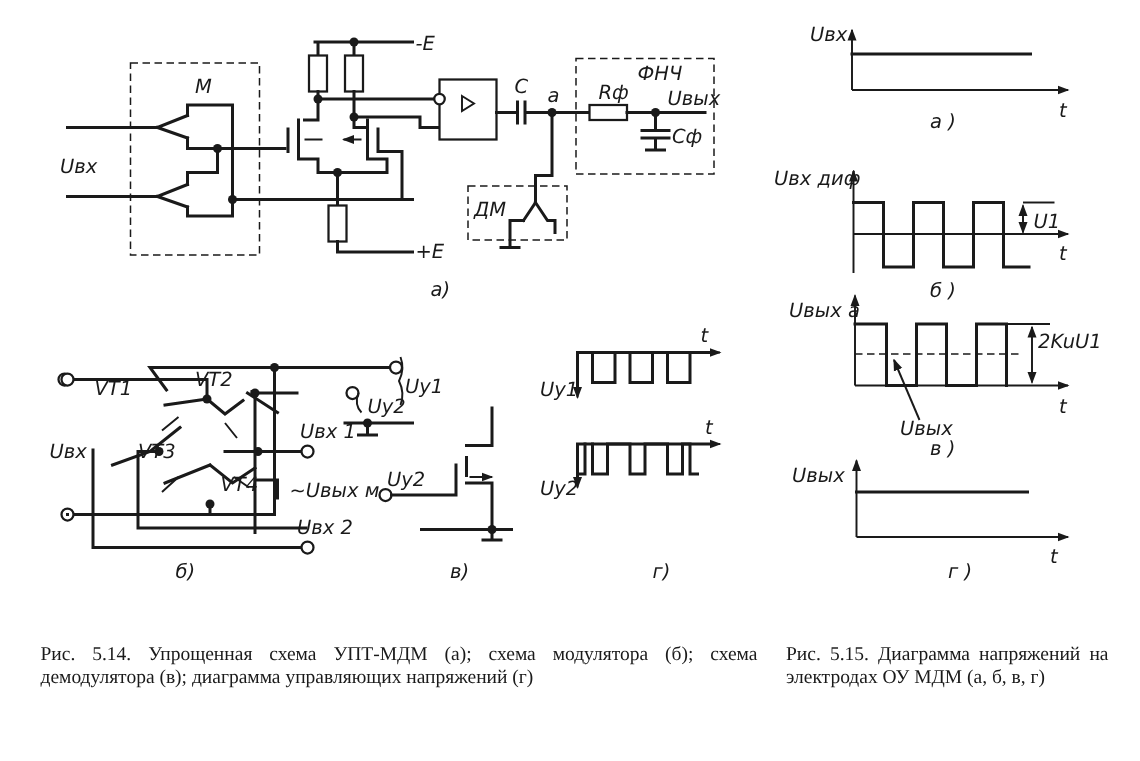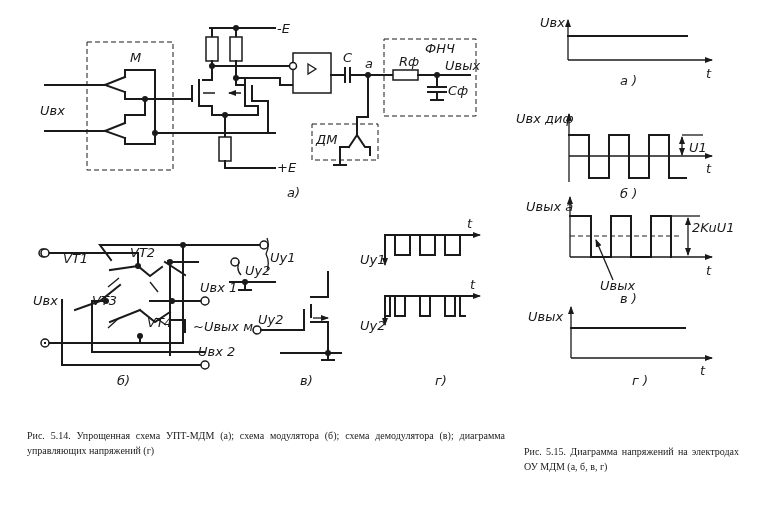--- a/index.html
+++ b/index.html
@@ -5,23 +5,23 @@
   html, body { margin:0; padding:0; background:#ffffff; }
   body { width:760px; height:507px; position:relative; overflow:hidden; font-family:"Liberation Serif", serif; color:#1a1a1a; }
   svg { position:absolute; left:0; top:0; }
   .w { stroke:#1a1a1a; stroke-width:2; fill:none; stroke-linecap:square; }
   .t { stroke:#1a1a1a; stroke-width:1.3; fill:none; }
   .d { stroke:#1a1a1a; stroke-width:1; fill:none; stroke-dasharray:5 3; }
   .dot { fill:#1a1a1a; }
   .oc { fill:#fff; stroke:#1a1a1a; stroke-width:1.5; }
   .res { fill:#fff; stroke:#1a1a1a; stroke-width:1.5; }
   .lbl { font-family:"DejaVu Sans", sans-serif; font-style:italic; font-size:13px; fill:#1a1a1a; }
-  .cap { position:absolute; font-family:"Liberation Serif", serif; font-size:10px; line-height:15px; color:#1a1a1a; text-align:justify; }
+  .cap { position:absolute; font-family:"Liberation Serif", serif; font-size:13px; line-height:15px; color:#1a1a1a; text-align:justify; }
   .cap1 { left:27px; top:428px; width:478px; }
-  .cap2 { left:524px; top:444px; width:215px; }
+  .cap2 { left:524px; top:428px; width:215px; }
 </style>
 </head>
 <body>
 
 <svg width="760" height="507" viewBox="0 0 760 507">
   <defs>
     <marker id="arr" markerWidth="8" markerHeight="8" refX="7" refY="4" orient="auto" markerUnits="userSpaceOnUse">
       <path d="M0,1 L8,4 L0,7 Z" fill="#1a1a1a"></path>
     </marker>
   </defs>

